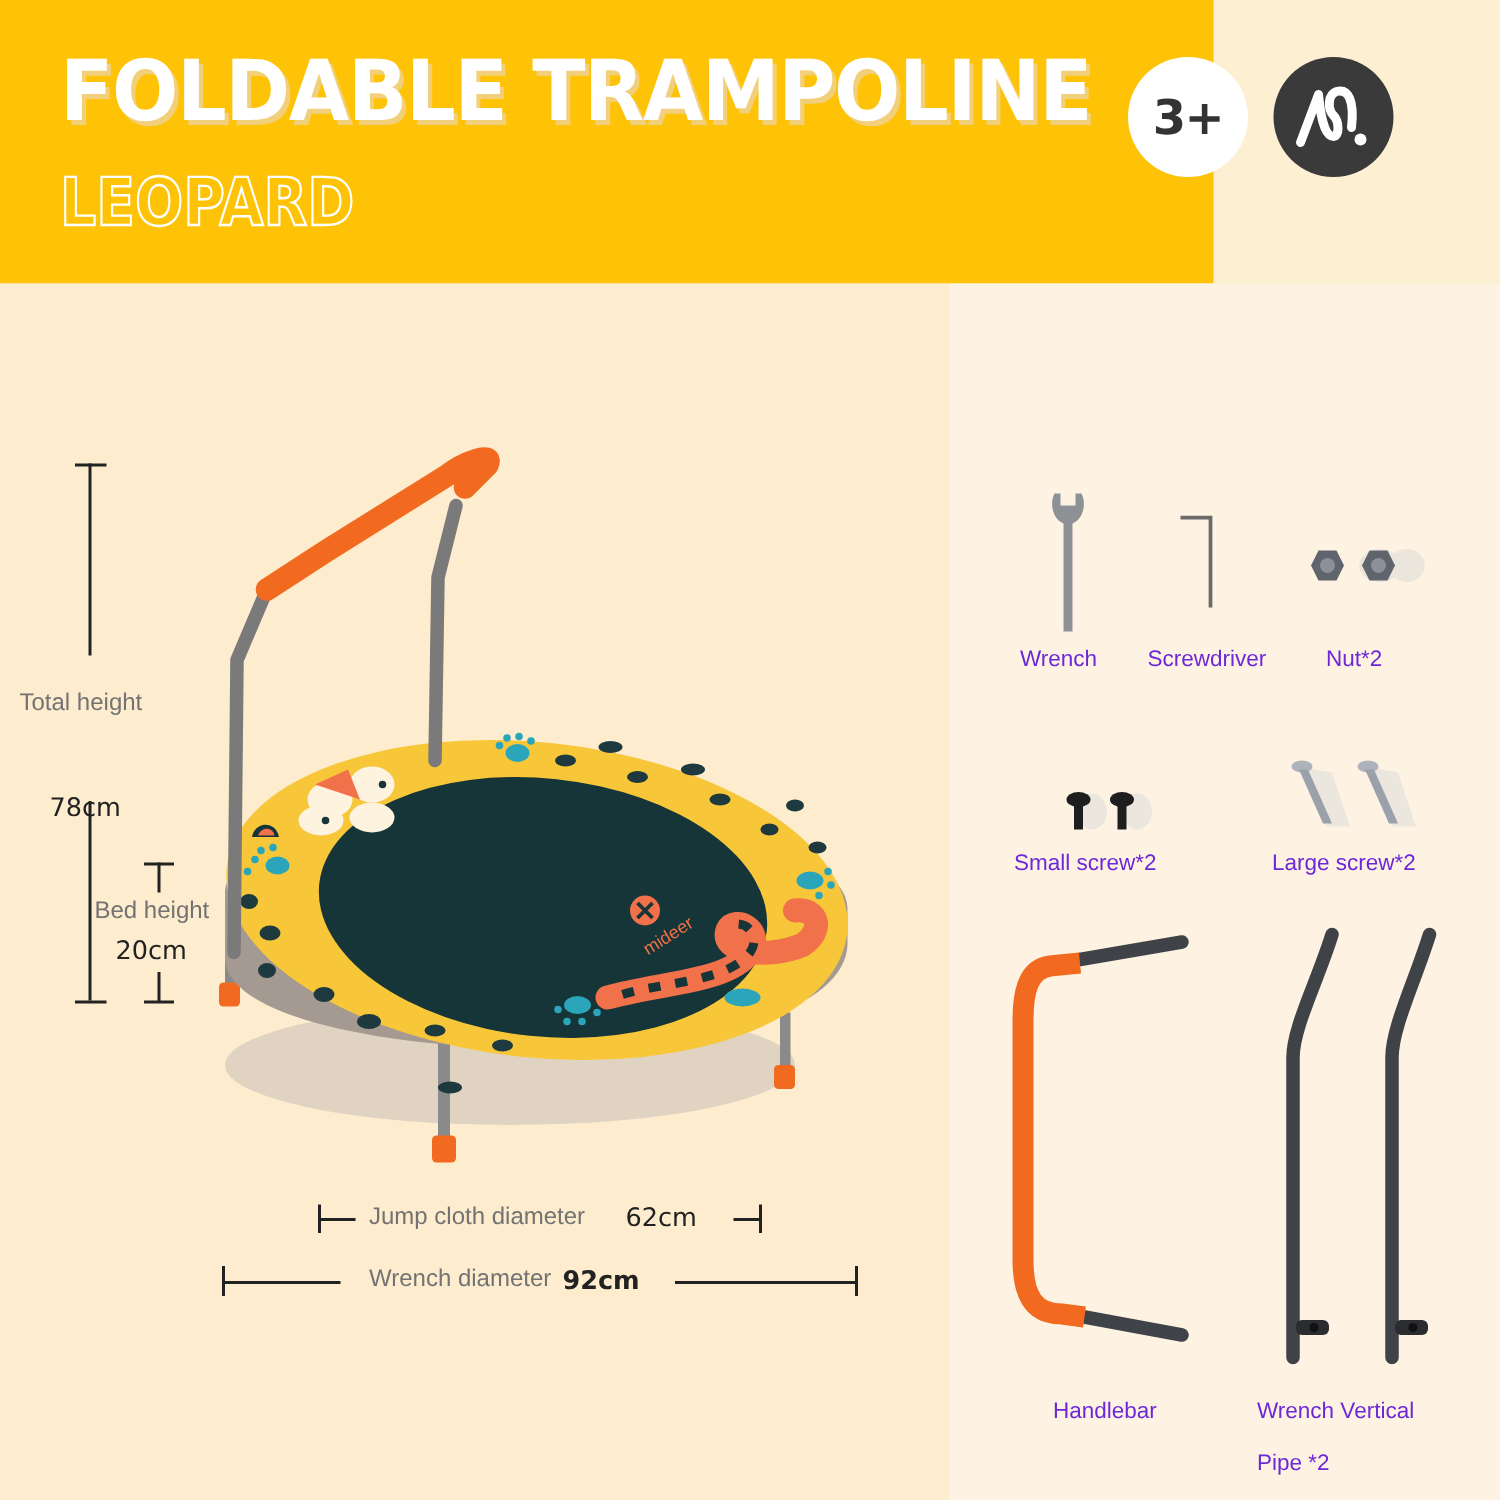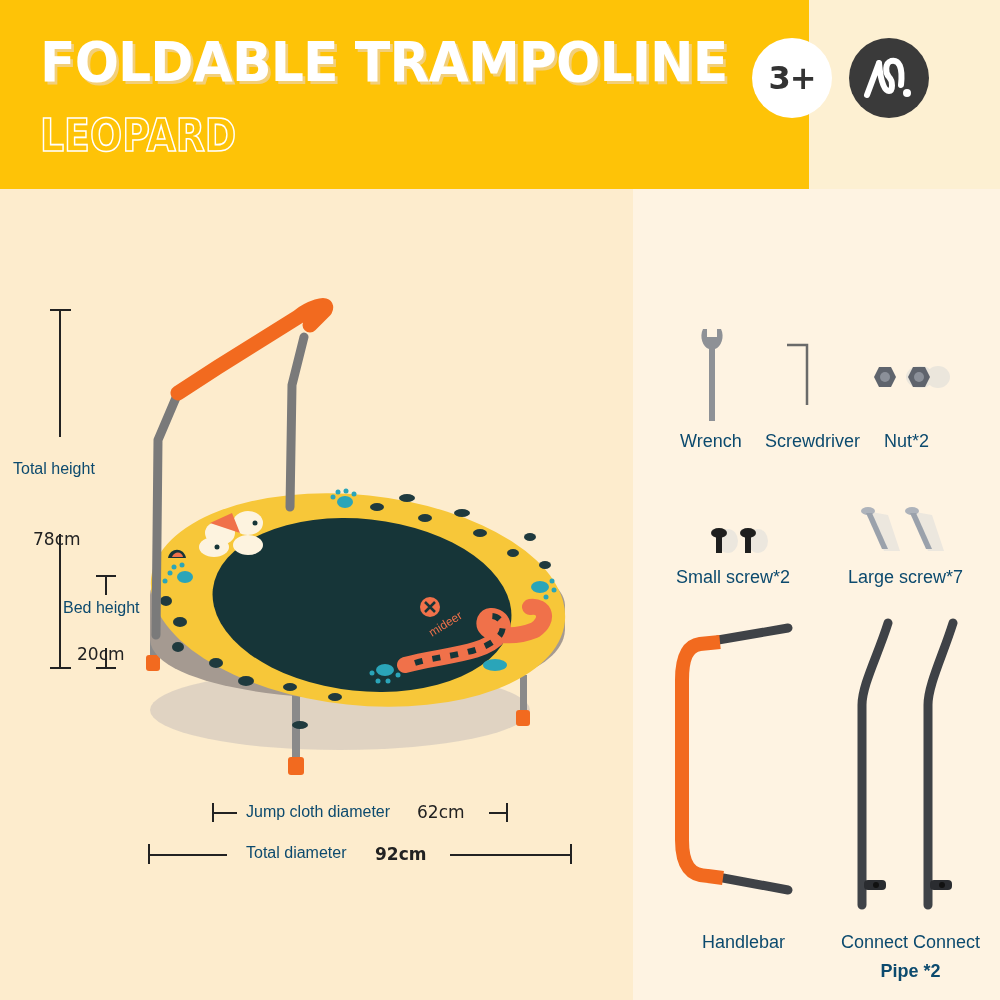--- a/index.html
+++ b/index.html
@@ -9,26 +9,26 @@
   .header { position: absolute; left: 0; top: 0; width: 809px; height: 189px; background: #fec307; }
   .title { position: absolute; left: 40px; top: 26px; font-family: "DejaVu Sans", sans-serif; font-weight: bold; font-size: 56px; letter-spacing: -1px; color: #ffffff; transform: scaleX(0.93); transform-origin: left top; text-shadow: 3px 3px 0 #f2cf7a; line-height: 72px; }
   .subtitle { position: absolute; left: 40px; top: 106px; font-family: "DejaVu Sans", sans-serif; font-weight: bold; font-size: 44px; letter-spacing: 0px; color: transparent; -webkit-text-stroke: 1.6px #ffffff; transform: scaleX(0.86); transform-origin: left top; line-height: 60px; }
   .badge { position: absolute; top: 38px; width: 80px; height: 80px; border-radius: 50%; display: flex; align-items: center; justify-content: center; }
   .badge-age { left: 752px; background: #ffffff; color: #333; font-family: "DejaVu Sans", sans-serif; font-weight: bold; font-size: 32px; letter-spacing: -1px; }
   .badge-logo { left: 849px; background: #3a3a3a; }
 
   .left-panel { position: absolute; left: 0; top: 189px; width: 633px; height: 811px; background: #fdeccd; }
   .right-panel { position: absolute; left: 633px; top: 189px; width: 367px; height: 811px; background: #fef3e2; }
 
-  .dim-text { position: absolute; font-family: "Liberation Sans", sans-serif; font-size: 16px; color: #0c4a6e; white-space: nowrap; }
+  .dim-text { position: absolute; font-family: "Liberation Sans", sans-serif; font-size: 16px; color: #737373; white-space: nowrap; }
   .dim-value { position: absolute; font-family: "DejaVu Sans", sans-serif; font-size: 17px; color: #222; white-space: nowrap; }
   .vline { position: absolute; width: 2px; background: #222; }
   .hline { position: absolute; height: 2px; background: #222; }
 
-  .part-label { position: absolute; font-family: "Liberation Sans", sans-serif; font-size: 18px; color: #0c4a6e; white-space: nowrap; text-align: center; }
+  .part-label { position: absolute; font-family: "Liberation Sans", sans-serif; font-size: 15px; color: #6d28d9; white-space: nowrap; text-align: left; }
 
   svg { display: block; }
 </style>
 </head>
 <body>
 
 <div class="header">
   <div class="title">FOLDABLE TRAMPOLINE</div>
   <div class="subtitle">LEOPARD</div>
   <div class="badge badge-age">
@@ -47,21 +47,21 @@
 <div class="hline" style="left:50px; top:309px; width:21px;"></div>
 <div class="vline" style="left:59px; top:309px; height:128px;"></div>
 <div class="dim-text" style="left:13px; top:460px;">Total height</div>
 <div class="dim-value" style="left:33px; top:492px;margin-top:37px;">78cm</div>
 <div class="vline" style="left:59px; top:534px; height:133px;"></div>
 <div class="hline" style="left:50px; top:667px; width:21px;"></div>
 
 <div class="hline" style="left:96px; top:575px; width:20px;"></div>
 <div class="vline" style="left:105px; top:575px; height:20px;"></div>
 <div class="dim-text" style="left:49px; top:599px;margin-left:14px;">Bed height</div>
-<div class="dim-value" style="left:77px; top:624px;margin-top:20px;">20cm</div>
+<div class="dim-value" style="left:77px; top:624px;">20cm</div>
 <div class="vline" style="left:105px; top:648px; height:20px;"></div>
 <div class="hline" style="left:96px; top:667px; width:20px;"></div>
 
 <div style="position:absolute; left:140px; top:285px; width:460px; height:500px;">
   <svg width="460" height="500" viewBox="0 0 460 500">
 
     <ellipse cx="200" cy="425" rx="190" ry="40" fill="#d8cdbf" opacity="0.8"></ellipse>
 
     <rect x="10" y="355" width="7" height="30" fill="#8a8a8a"></rect>
     <rect x="6" y="370" width="14" height="16" rx="3" fill="#f26a1f"></rect>
@@ -147,21 +147,21 @@
 
 <div class="vline" style="left:212px; top:803px; height:19px;"></div>
 <div class="hline" style="left:212px; top:812px; width:25px;"></div>
 <div class="dim-text" style="left:246px; top:803px;">Jump cloth diameter</div>
 <div class="dim-value" style="left:417px; top:802px;">62cm</div>
 <div class="hline" style="left:489px; top:812px; width:18px;"></div>
 <div class="vline" style="left:506px; top:803px; height:19px;"></div>
 
 <div class="vline" style="left:148px; top:844px; height:20px;"></div>
 <div class="hline" style="left:148px; top:854px; width:79px;"></div>
-<div class="dim-text" style="left:246px; top:844px;">Total diameter</div>
+<div class="dim-text" style="left:246px; top:844px;">Wrench diameter</div>
 <div class="dim-value" style="left:375px; top:844px;font-weight:bold;">92cm</div>
 <div class="hline" style="left:450px; top:854px; width:121px;"></div>
 <div class="vline" style="left:570px; top:844px; height:20px;"></div>
 
 <div class="right-panel"></div>
 
 <div style="position:absolute; left:697px; top:325px;">
   <svg width="30" height="100" viewBox="0 0 30 100">
     <path d="M6 4 C2 12, 6 22, 12 24 L12 96 L18 96 L18 24 C24 22, 28 12, 24 4 L20 4 L20 12 L10 12 L10 4 Z" fill="#8e9196"></path>
   </svg>
@@ -202,21 +202,21 @@
 <div style="position:absolute; left:858px; top:505px;">
   <svg width="100" height="50" viewBox="0 0 100 50">
     <path d="M8 6 L30 10 L42 46 L26 46 Z" fill="#ece7de"></path>
     <path d="M52 6 L74 10 L86 46 L70 46 Z" fill="#ece7de"></path>
     <ellipse cx="10" cy="6" rx="7" ry="4" fill="#aeb3bb"></ellipse>
     <path d="M8 8 L24 44 L30 44 L14 8 Z" fill="#9aa1ab"></path>
     <ellipse cx="54" cy="6" rx="7" ry="4" fill="#aeb3bb"></ellipse>
     <path d="M52 8 L68 44 L74 44 L58 8 Z" fill="#9aa1ab"></path>
   </svg>
 </div>
-<div class="part-label" style="left:848px; top:567px;">Large screw*7</div>
+<div class="part-label" style="left:848px; top:567px;">Large screw*2</div>
 
 <div style="position:absolute; left:668px; top:620px;">
   <svg width="130" height="280" viewBox="0 0 130 280">
     <path d="M120 8 L50 20" stroke="#3f4247" stroke-width="9" fill="none" stroke-linecap="round"></path>
     <path d="M120 270 L55 258" stroke="#3f4247" stroke-width="9" fill="none" stroke-linecap="round"></path>
     <path d="M52 22 L32 24 C18 26, 14 40, 14 60 L14 220 C14 245, 22 256, 40 256 L55 258" stroke="#f26a1f" stroke-width="14" fill="none" stroke-linecap="butt"></path>
   </svg>
 </div>
 <div class="part-label" style="left:702px; top:932px;">Handlebar</div>
 
@@ -224,15 +224,15 @@
   <svg width="120" height="295" viewBox="0 0 120 295">
     <path d="M40 8 C30 40, 14 70, 14 90 L14 290" stroke="#3f4247" stroke-width="9" fill="none" stroke-linecap="round"></path>
     <path d="M105 8 C95 40, 80 70, 80 90 L80 290" stroke="#3f4247" stroke-width="9" fill="none" stroke-linecap="round"></path>
     <rect x="16" y="265" width="22" height="10" rx="4" fill="#2a2c30"></rect>
     <circle cx="28" cy="270" r="3" fill="#111"></circle>
     <rect x="82" y="265" width="22" height="10" rx="4" fill="#2a2c30"></rect>
     <circle cx="94" cy="270" r="3" fill="#111"></circle>
   </svg>
 </div>
 <div class="part-label" style="left:838px; top:932px; width:145px;">
-  <div>Connect Connect</div>
-  <div style="margin-top:8px;font-weight:bold;">Pipe *2</div>
+  <div>Wrench Vertical</div>
+  <div style="margin-top:18px;">Pipe *2</div>
 </div>
 
 </body></html>

